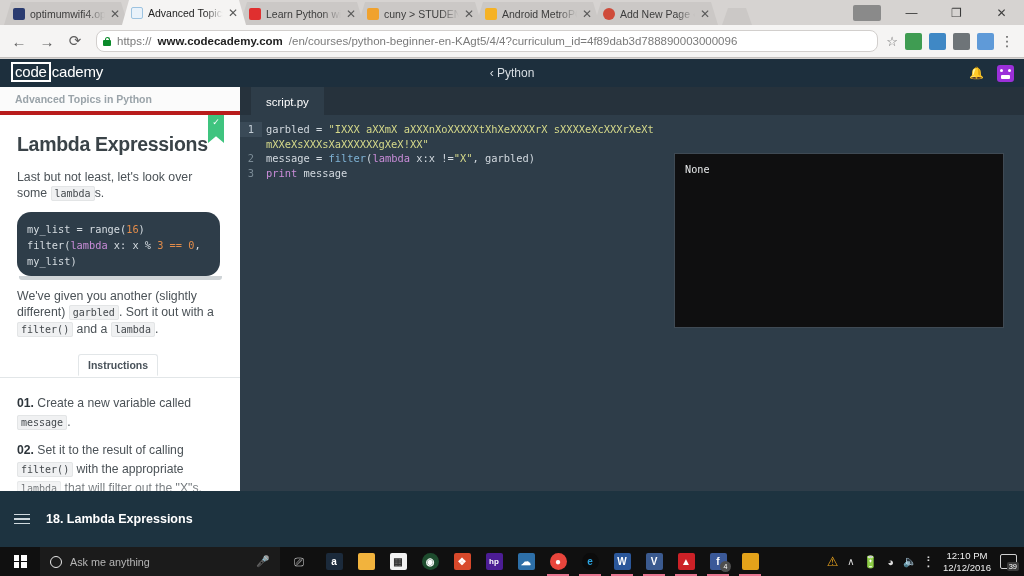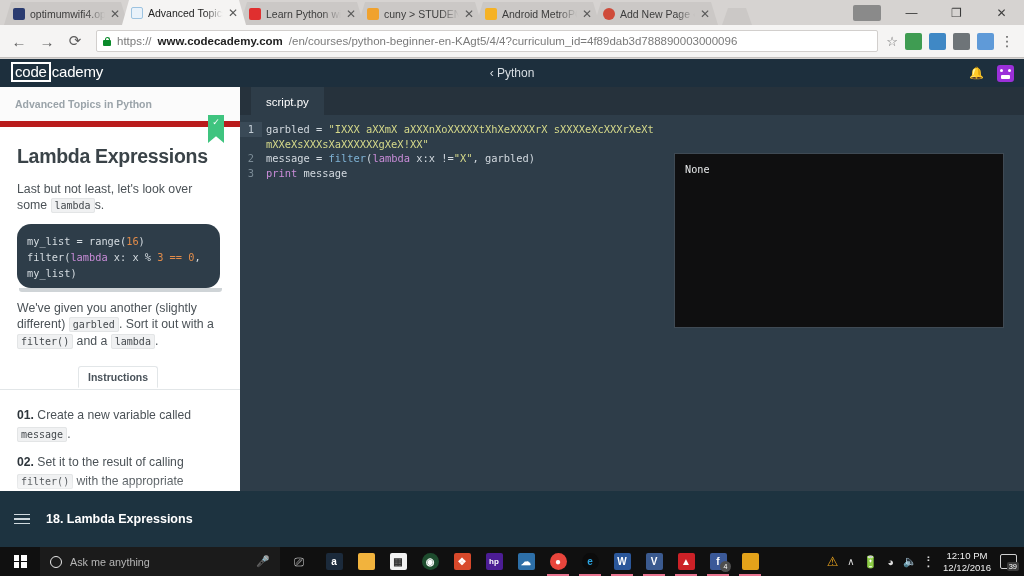--- a/index.html
+++ b/index.html
@@ -46,21 +46,21 @@
   .winctl .wbtn { width:45px; height:25px; display:flex; align-items:center; justify-content:center;
                   font-size:12px; color:#3b3b3b; }
   .winctl .person { width: 28px; height: 16px; background: #8a8a8a; border-radius:2px;
                     display:flex; align-items:center; justify-content:center; margin-right:8px; }
 
   .omnibar { height: 33px; background:#f5f4f3; display:flex; align-items:center; padding: 0 6px; gap: 2px;
              border-bottom: 1px solid #c4c1bf; }
   .navbtn { width: 26px; height: 26px; display:flex; align-items:center; justify-content:center;
             font-size:15px; color:#5c5c5c; }
   .urlbox {
-    flex:1 1 auto; height: 22px; background:#fff; border:1px solid #d2cfcd; border-radius: 2px;
+    flex:1 1 auto; height: 22px; background:#fff; border:1px solid #d2cfcd; border-radius: 8px;
     display:flex; align-items:center; padding: 0 6px; gap:6px; margin: 0 6px;
     font-size: 11.5px; color:#7a7a7a; overflow:hidden; white-space:nowrap;
   }
   .lock { width:8px; height:9px; position:relative; flex:0 0 8px; }
   .lock .body { position:absolute; bottom:0; width:8px; height:6px; background:#0a8a2a; border-radius:1px; }
   .lock .shackle { position:absolute; top:0; left:1.5px; width:5px; height:5px;
                    border:1.4px solid #0a8a2a; border-bottom:none; border-radius:3px 3px 0 0; }
   .url-domain { color:#222; font-weight:bold;text-align:center; }
   .star { font-size:13px; color:#6b6b6b; }
   .ext { width:17px; height:17px; border-radius:2px; display:inline-block; }
@@ -78,21 +78,21 @@
   .bell { font-size:12px; color:#7d8c99; }
   .avatar { width:17px; height:17px; background:#9b30d9; border-radius:3px; position:relative; }
   .avatar::before { content:""; position:absolute; left:3px; top:4px; width:3px; height:3px; background:#fff; border-radius:50%; }
   .avatar::after  { content:""; position:absolute; right:3px; top:4px; width:3px; height:3px; background:#fff; border-radius:50%; }
   .avatar .mouth { position:absolute; left:4px; bottom:3px; width:9px; height:4px; background:#fff; border-radius:1px; }
 
   .body-row { position:absolute; left:0; top:28px; width:1024px; height:460px; }
 
   
   .narrative { position:absolute; left:0; top:0; width:240px; height:460px; background:#fff; overflow:hidden;}
-  .narrative-head { height:40px; border-bottom:6px solid #b91c1c; background:#fbfbfb;
+  .narrative-head { height:28px; border-bottom:4px solid #b91c1c; background:#fbfbfb;
                     display:flex; align-items:center; padding-left:15px;
                     font-size:10.5px; font-weight:bold; color:#9aa3a9; }
   .ribbon { position:absolute; right:16px; top:28px; width:16px; height:28px; background:#3fc47f;
             clip-path: polygon(0 0, 100% 0, 100% 100%, 50% 76%, 0 100%);
             display:flex; justify-content:center; padding-top:3px; }
   .ribbon span { color:#fff; font-size:9px; line-height:1; }
   .narrative-body { padding: 18px 20px 0 17px; }
   h1.lesson-title { font-size:19.5px; color:#3a4348; font-weight:bold; letter-spacing:-0.3px; margin-bottom:13px;}
   .ntext { font-size:12.3px; line-height:16px; color:#4b5257; margin-bottom:9px; }
   code.inline { font-family:"DejaVu Sans Mono", monospace; font-size:10px; background:#f0f1f2;

